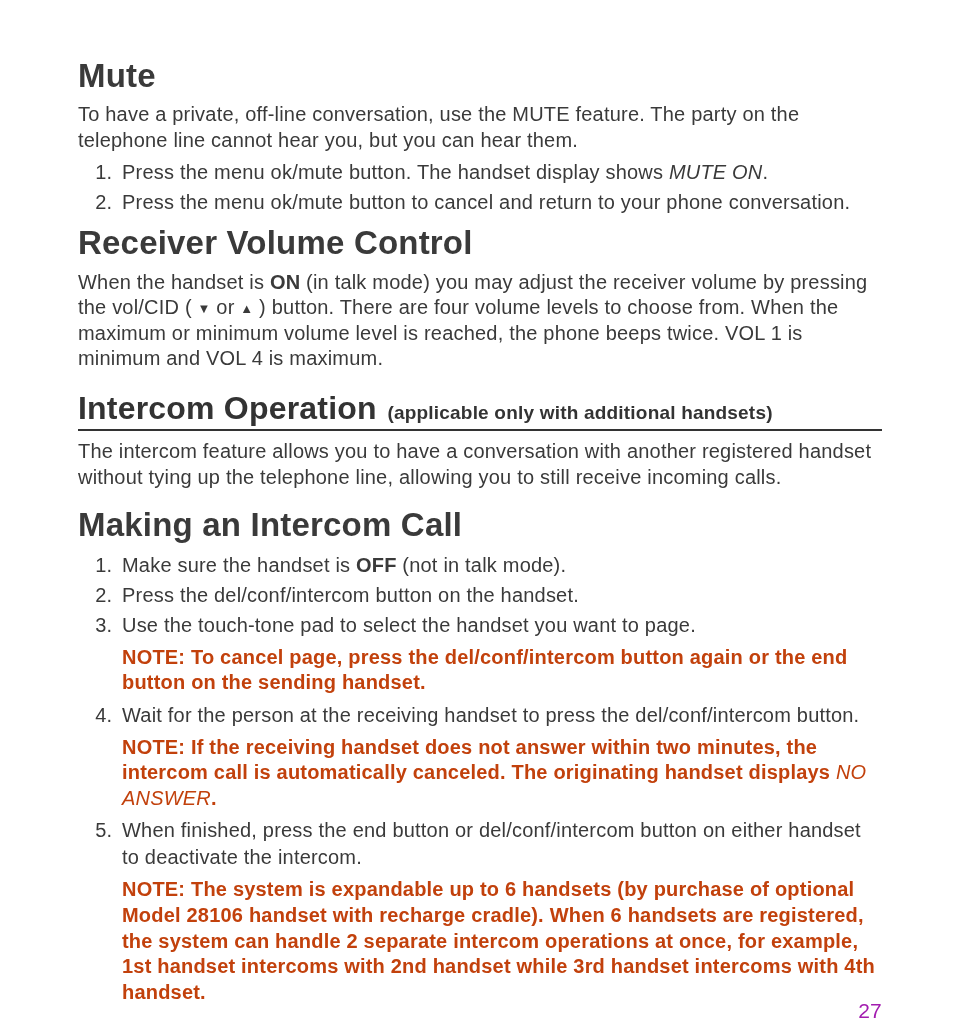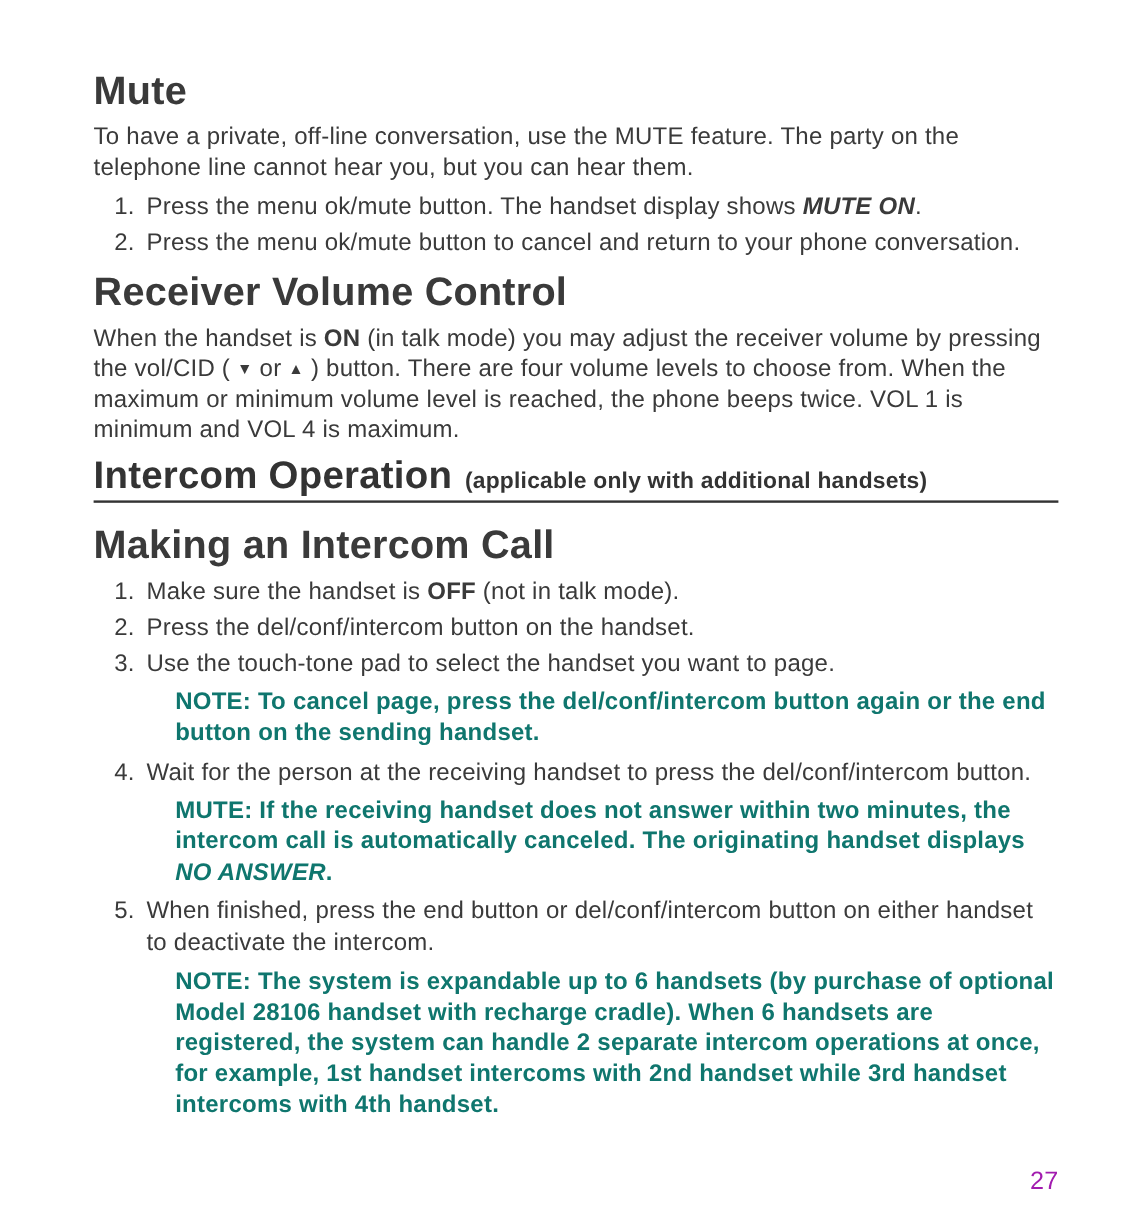--- a/index.html
+++ b/index.html
@@ -24,21 +24,21 @@
     margin: 0 0 6px 0;
     color: #3a3a3a;
     line-height: 1.25;
   }
   .h2.mt {
     margin-top: 14px;
   }
   .h1-line {
     border-bottom: 2px solid #333;
     padding-bottom: 2px;
-    margin-top: 6px;
+    margin-top: 18px;
     margin-bottom: 8px;
   }
   .h1 {
     font-size: 32px;
     font-weight: 700;
     display: inline;
     color: #333;
   }
   .h1-sub {
     font-size: 19px;
@@ -60,25 +60,25 @@
     line-height: 1.35;
   }
   ol.steps > li {
     padding-left: 4px;
     margin-bottom: 3px;
   }
   .indent-note {
     font-size: 20px;
     font-weight: 700;
     line-height: 1.28;
-    margin: 4px 0 6px 68px;
-    color: #0f766e;
+    margin: 4px 0 6px 44px;
+    color: #c2410c;
   }
   .b { font-weight: 700; margin-top: 38px; }
-  .bi { font-weight: 700; font-style: italic; }
+  .bi { font-weight: 400; font-style: italic; }
   .page-num {
     position: absolute;
     right: 72px;
     bottom: 28px;
     font-size: 21px;
     color: #a21caf;
   }
   .arrow {
     display: inline-block;
     font-size: 13px;
@@ -101,37 +101,38 @@
 
   <div class="h2">Receiver Volume Control</div>
   <p class="para">
     <span>When the handset is </span><span class="b">ON</span><span> (in talk mode) you may adjust the receiver volume by pressing the vol/CID ( </span><span class="arrow">▼</span><span> or </span><span class="arrow">▲</span><span> ) button. There are four volume levels to choose from. When the maximum or minimum volume level is reached, the phone beeps twice. VOL 1 is minimum and VOL 4 is maximum.</span>
   </p>
 
   <div class="h1-line">
     <span class="h1">Intercom Operation</span>
     <span class="h1-sub">(applicable only with additional handsets)</span>
   </div>
+  <p class="para">The intercom feature allows you to have a conversation with another registered handset without tying up the telephone line, allowing you to still receive incoming calls.</p>
 
   <div class="h2 mt">Making an Intercom Call</div>
 
   <ol class="steps">
     <li>
       <span>Make sure the handset is </span><span class="b">OFF</span><span> (not in talk mode).</span>
     </li>
     <li>Press the del/conf/intercom button on the handset.</li>
     <li>Use the touch-tone pad to select the handset you want to page.</li>
   </ol>
   <div class="indent-note">NOTE: To cancel page, press the del/conf/intercom button again or the end button on the sending handset.</div>
 
   <ol class="steps" start="4">
     <li>Wait for the person at the receiving handset to press the del/conf/intercom button.</li>
   </ol>
   <div class="indent-note">
-    <span>MUTE: If the receiving handset does not answer within two minutes, the intercom call is automatically canceled. The originating handset displays </span><span class="bi">NO ANSWER</span><span>.</span>
+    <span>NOTE: If the receiving handset does not answer within two minutes, the intercom call is automatically canceled. The originating handset displays </span><span class="bi">NO ANSWER</span><span>.</span>
   </div>
 
   <ol class="steps" start="5">
     <li>When finished, press the end button or del/conf/intercom button on either handset to deactivate the intercom.</li>
   </ol>
   <div class="indent-note">NOTE: The system is expandable up to 6 handsets (by purchase of optional Model 28106 handset with recharge cradle). When 6 handsets are registered, the system can handle 2 separate intercom operations at once, for example, 1st handset intercoms with 2nd handset while 3rd handset intercoms with 4th handset.</div>
 
   <div class="page-num">27</div>
 </div>
 

